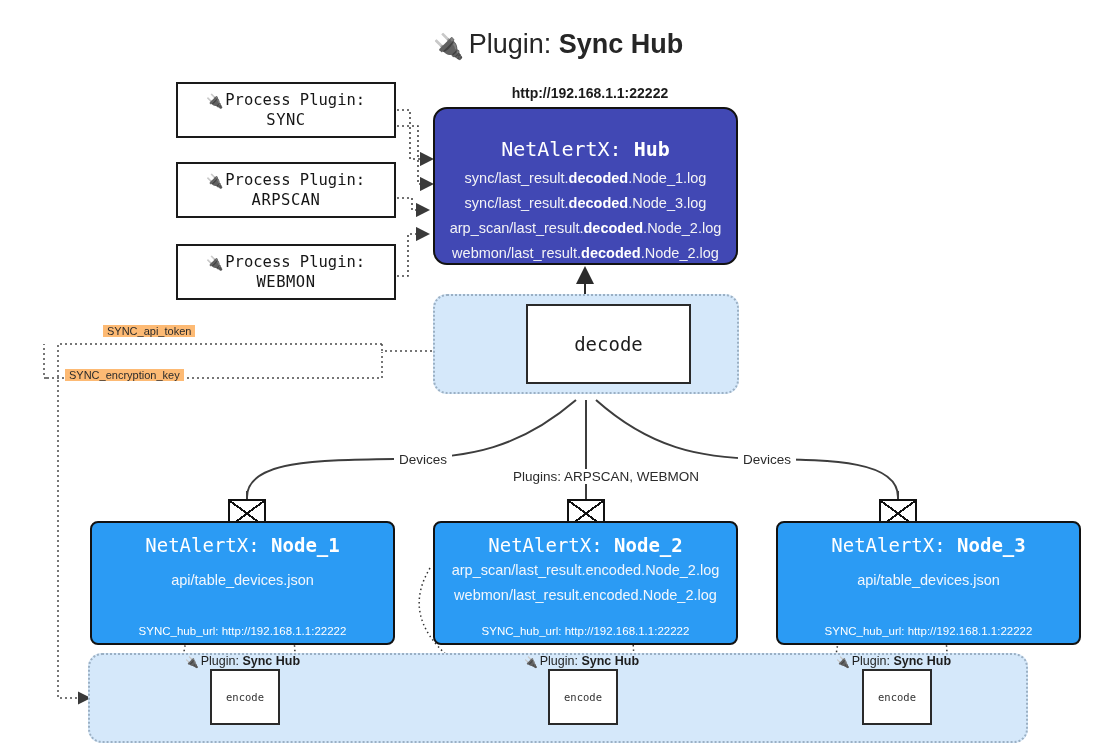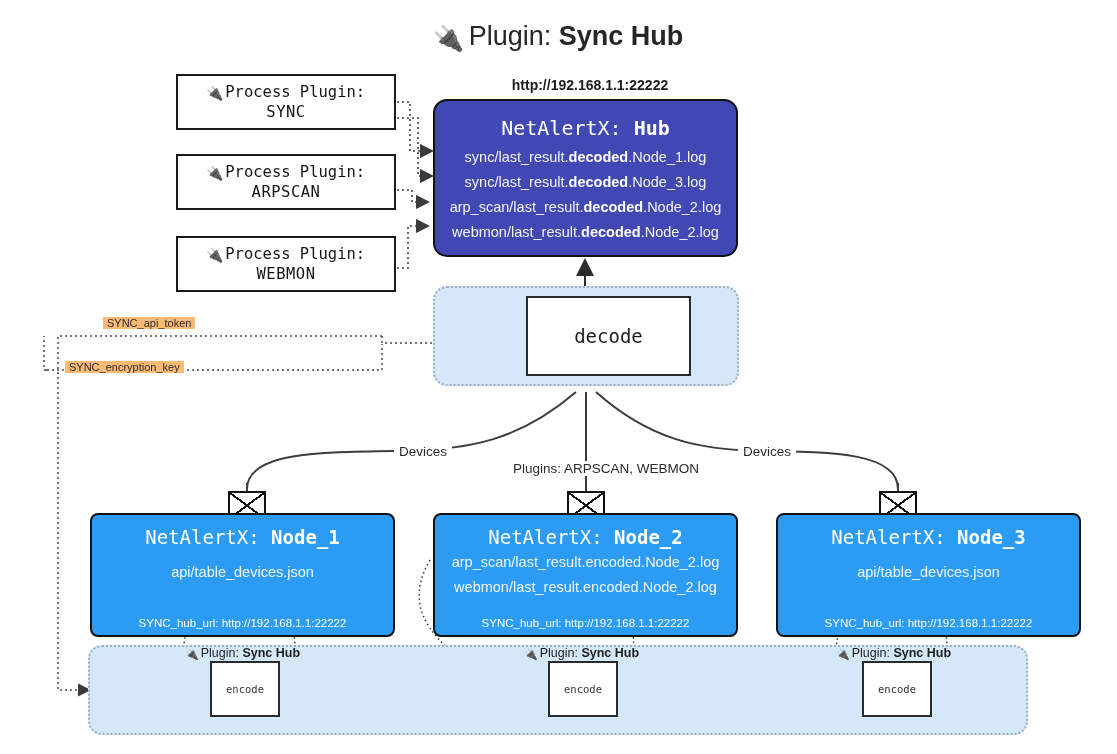--- a/index.html
+++ b/index.html
@@ -7,21 +7,21 @@
     margin: 0; padding: 0;
     background: #ffffff;
   }
   body {
     width: 1117px; height: 754px;
     position: relative;
     font-family: "Liberation Sans", sans-serif;
     color: #222222;
     overflow: hidden;
   }
-  #canvas { position: absolute; inset: 0; }
+  #canvas { position: absolute; inset: 0; margin-top: 8px; }
   svg.wires {
     position: absolute; left: 0; top: 0;
     width: 1117px; height: 754px;
     pointer-events: none;
   }
 
   
   .title {
     position: absolute;
     left: 0; top: 16px; width: 1117px;
@@ -64,21 +64,21 @@
     color: #1b1b1b;
     white-space: nowrap;
   }
   #hub {
     position: absolute;
     left: 433px; top: 99px;
     width: 305px; height: 158px;
     background: #4148b4;
     border: 2.5px solid #121212;
     border-radius: 14px;
-    padding-top: 15px;
+    padding-top: 28px;
   }
   #hub .hub-title {
     font-family: "DejaVu Sans Mono", monospace;
     font-size: 20px;
     color: #ffffff;
     text-align: center;
     white-space: nowrap;
     margin-bottom: 5px;
   }
   #hub .hub-title .b { font-weight: bold; }

